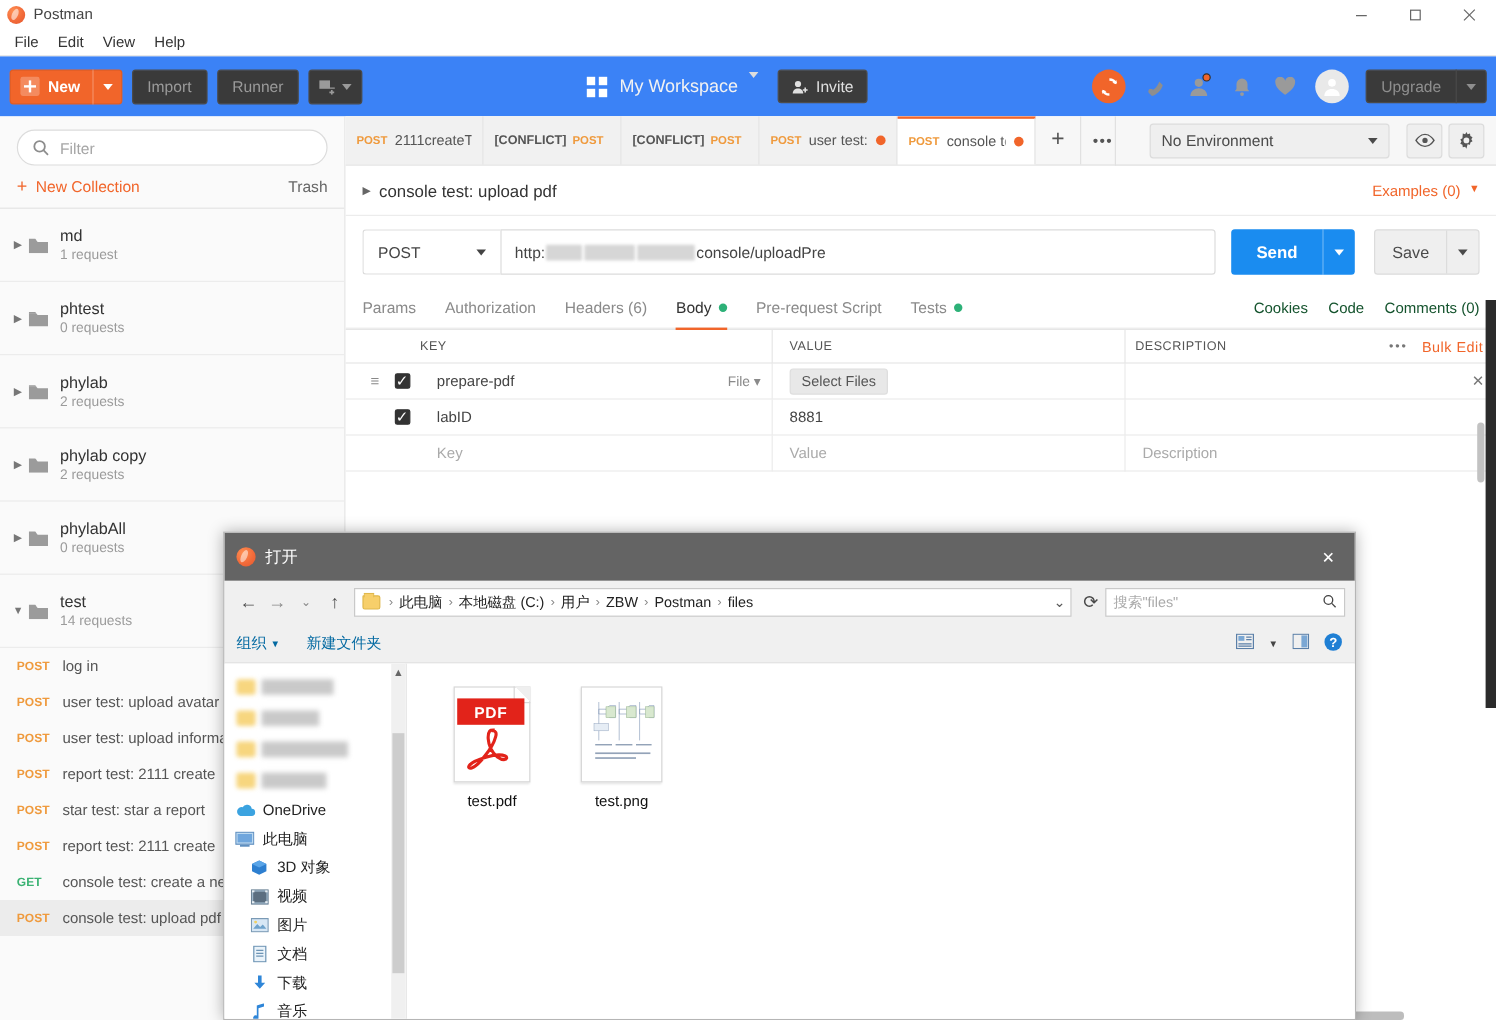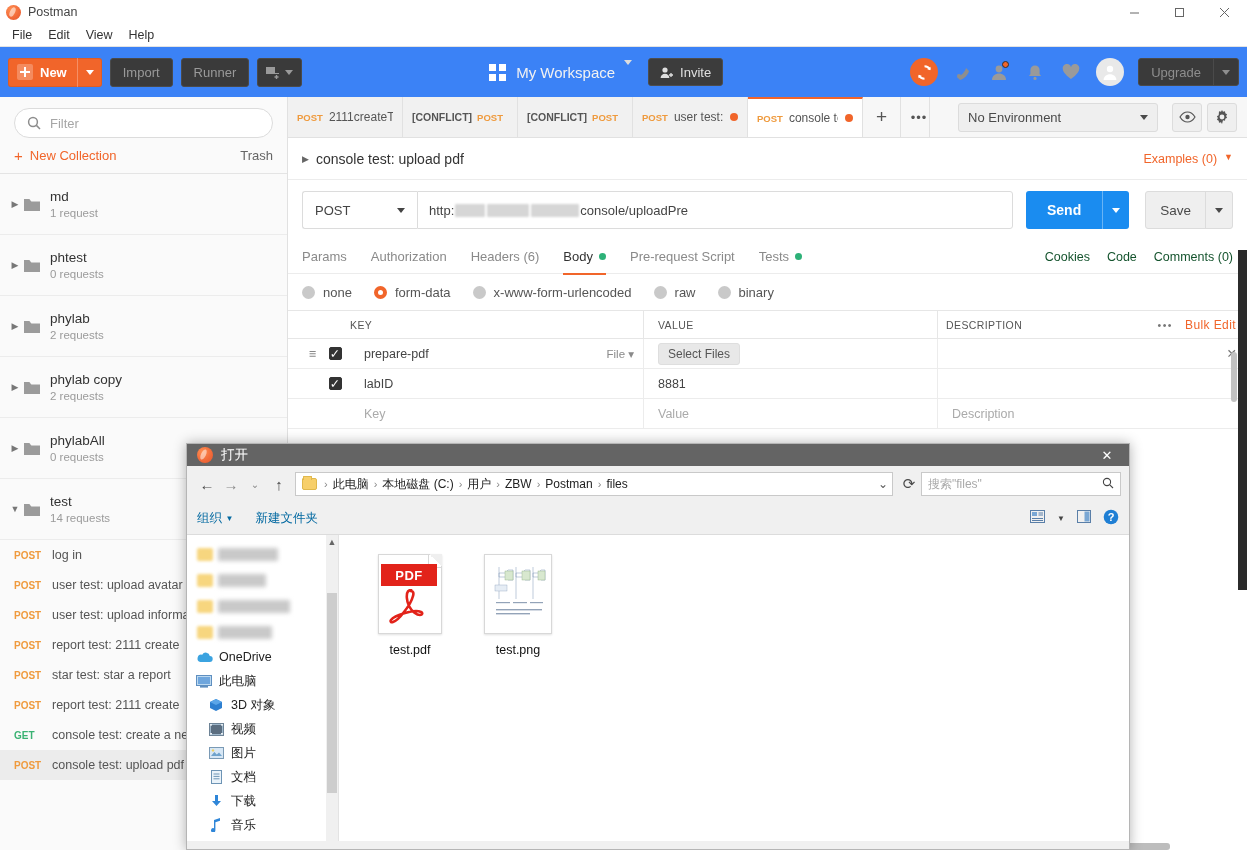--- a/index.html
+++ b/index.html
@@ -241,21 +241,21 @@
   .vscroll-main { position: absolute; right: 10px; top: 255px; width: 6px; height: 50px; background: #c2c2c2; border-radius: 3px; }
   .hscroll { position: absolute; left: 330px; bottom: 0; width: 840px; height: 7px; background: #bdbdbd; border-radius: 3px; }
 
   
   .dialog {
     position: absolute; left: 186px; top: 443px; width: 944px; height: 407px;
     background: #f0f0f0; border: 1px solid #b5b5b5; box-shadow: 0 0 12px rgba(0,0,0,.3);
     overflow: hidden;
   }
   .dlg-title {
-    height: 22px; background: #646464; display: flex; align-items: center; padding-left: 10px; color: #fff;
+    height: 40px; background: #646464; display: flex; align-items: center; padding-left: 10px; color: #fff;
   }
   .dlg-title .ic {
     width: 16px; height: 16px; border-radius: 50%;
     background: radial-gradient(circle at 35% 30%, #ff8f52 0%, #f26b3a 55%, #e4572e 100%);
     margin-right: 8px; position: relative;
   }
   .dlg-title .ic::after { content: ""; position: absolute; left: 4px; top: 2px; width: 5px; height: 11px; border-radius: 50%; background: rgba(255,255,255,.5); transform: rotate(25deg); }
   .dlg-title .tx { font-size: 13.5px; }
   .dlg-close { margin-left: auto; width: 44px; height: 32px; display: flex; align-items: center; justify-content: center; color: #fff; }
   .navbar2 { height: 36px; background: #f0f0f0; display: flex; align-items: center; padding: 0 8px; }
@@ -652,42 +652,20 @@
         <span>Tests</span>
           <span class="gdot"></span>
       </div>
       <div class="subtabs-right">
         <span>Cookies</span>
         <span>Code</span>
         <span>Comments (0)</span>
       </div>
     </div>
 
-    <div class="radiorow">
-      <div class="radio">
-          <span class="dot"></span>
-          <span>none</span>
-        </div>
-      <div class="radio on">
-          <span class="dot"></span>
-          <span>form-data</span>
-        </div>
-      <div class="radio">
-          <span class="dot"></span>
-          <span>x-www-form-urlencoded</span>
-        </div>
-      <div class="radio">
-          <span class="dot"></span>
-          <span>raw</span>
-        </div>
-      <div class="radio">
-          <span class="dot"></span>
-          <span>binary</span>
-        </div>
-    </div>
 
     <div class="kvtable">
       <div class="kvhead">
         <span class="c-handle"></span>
         <span class="c-check"></span>
         <span class="c-key">
             <span>KEY</span>
           </span>
         <span class="c-val">VALUE</span>
         <span class="c-desc">

